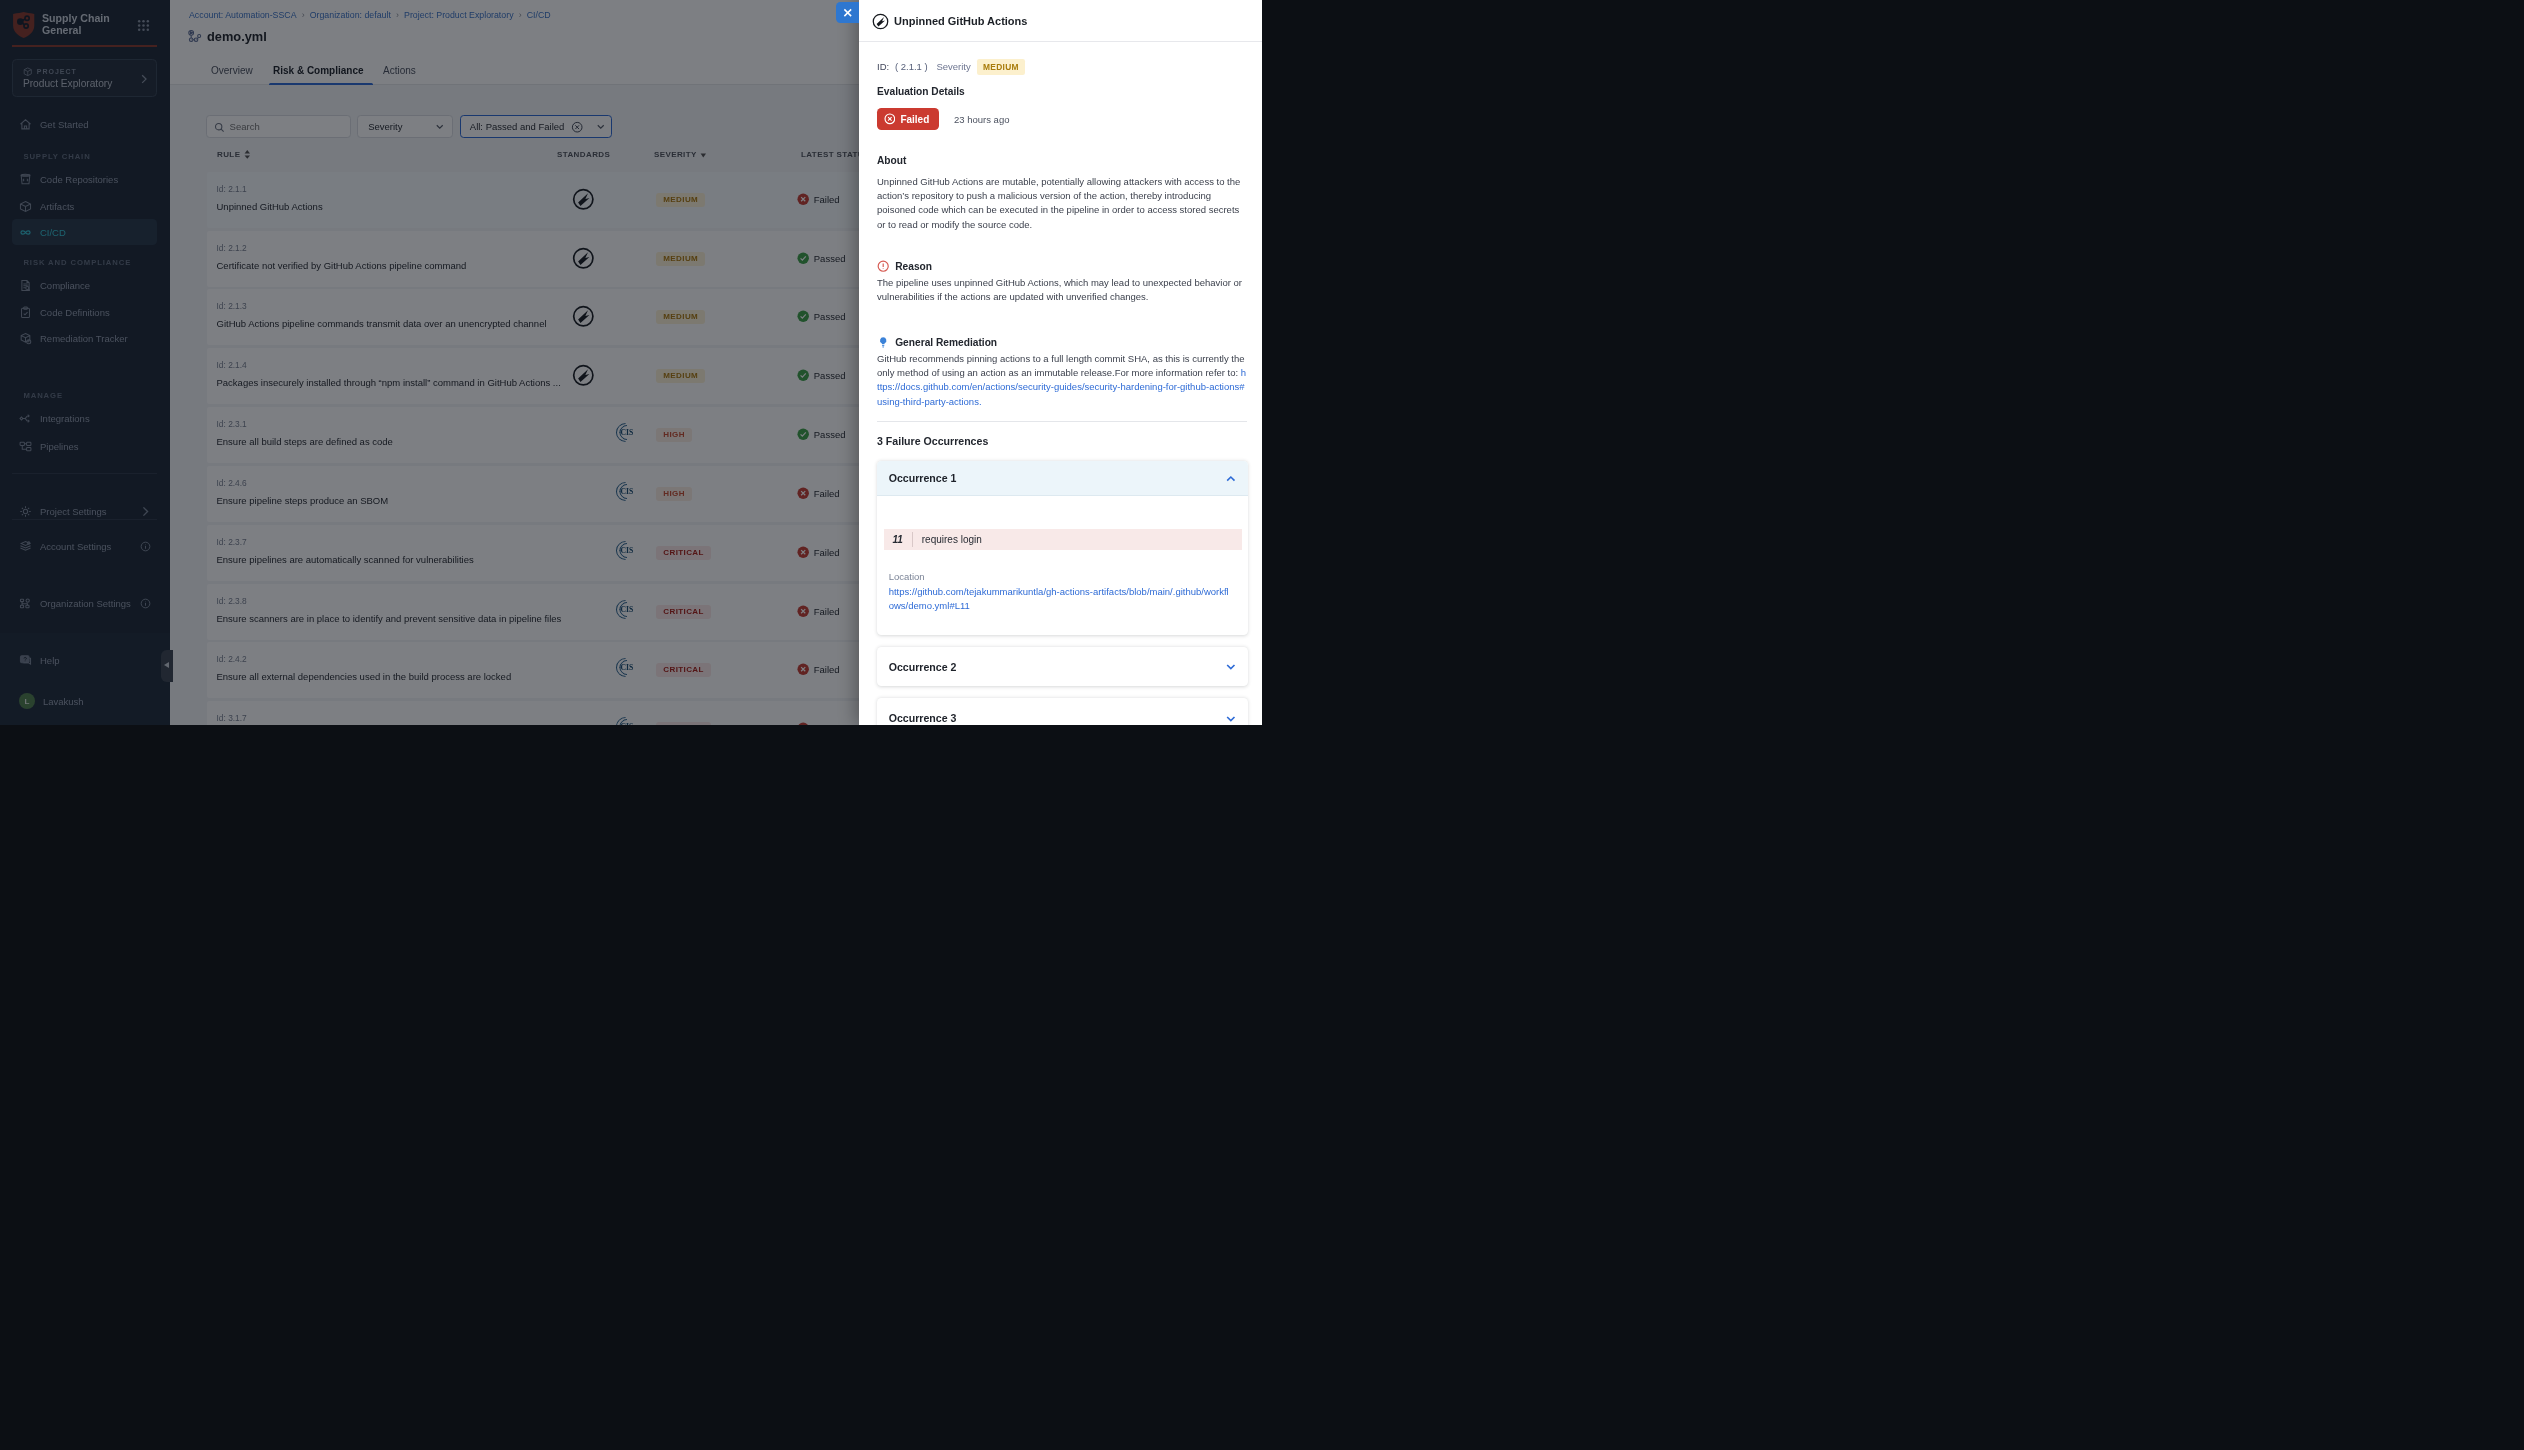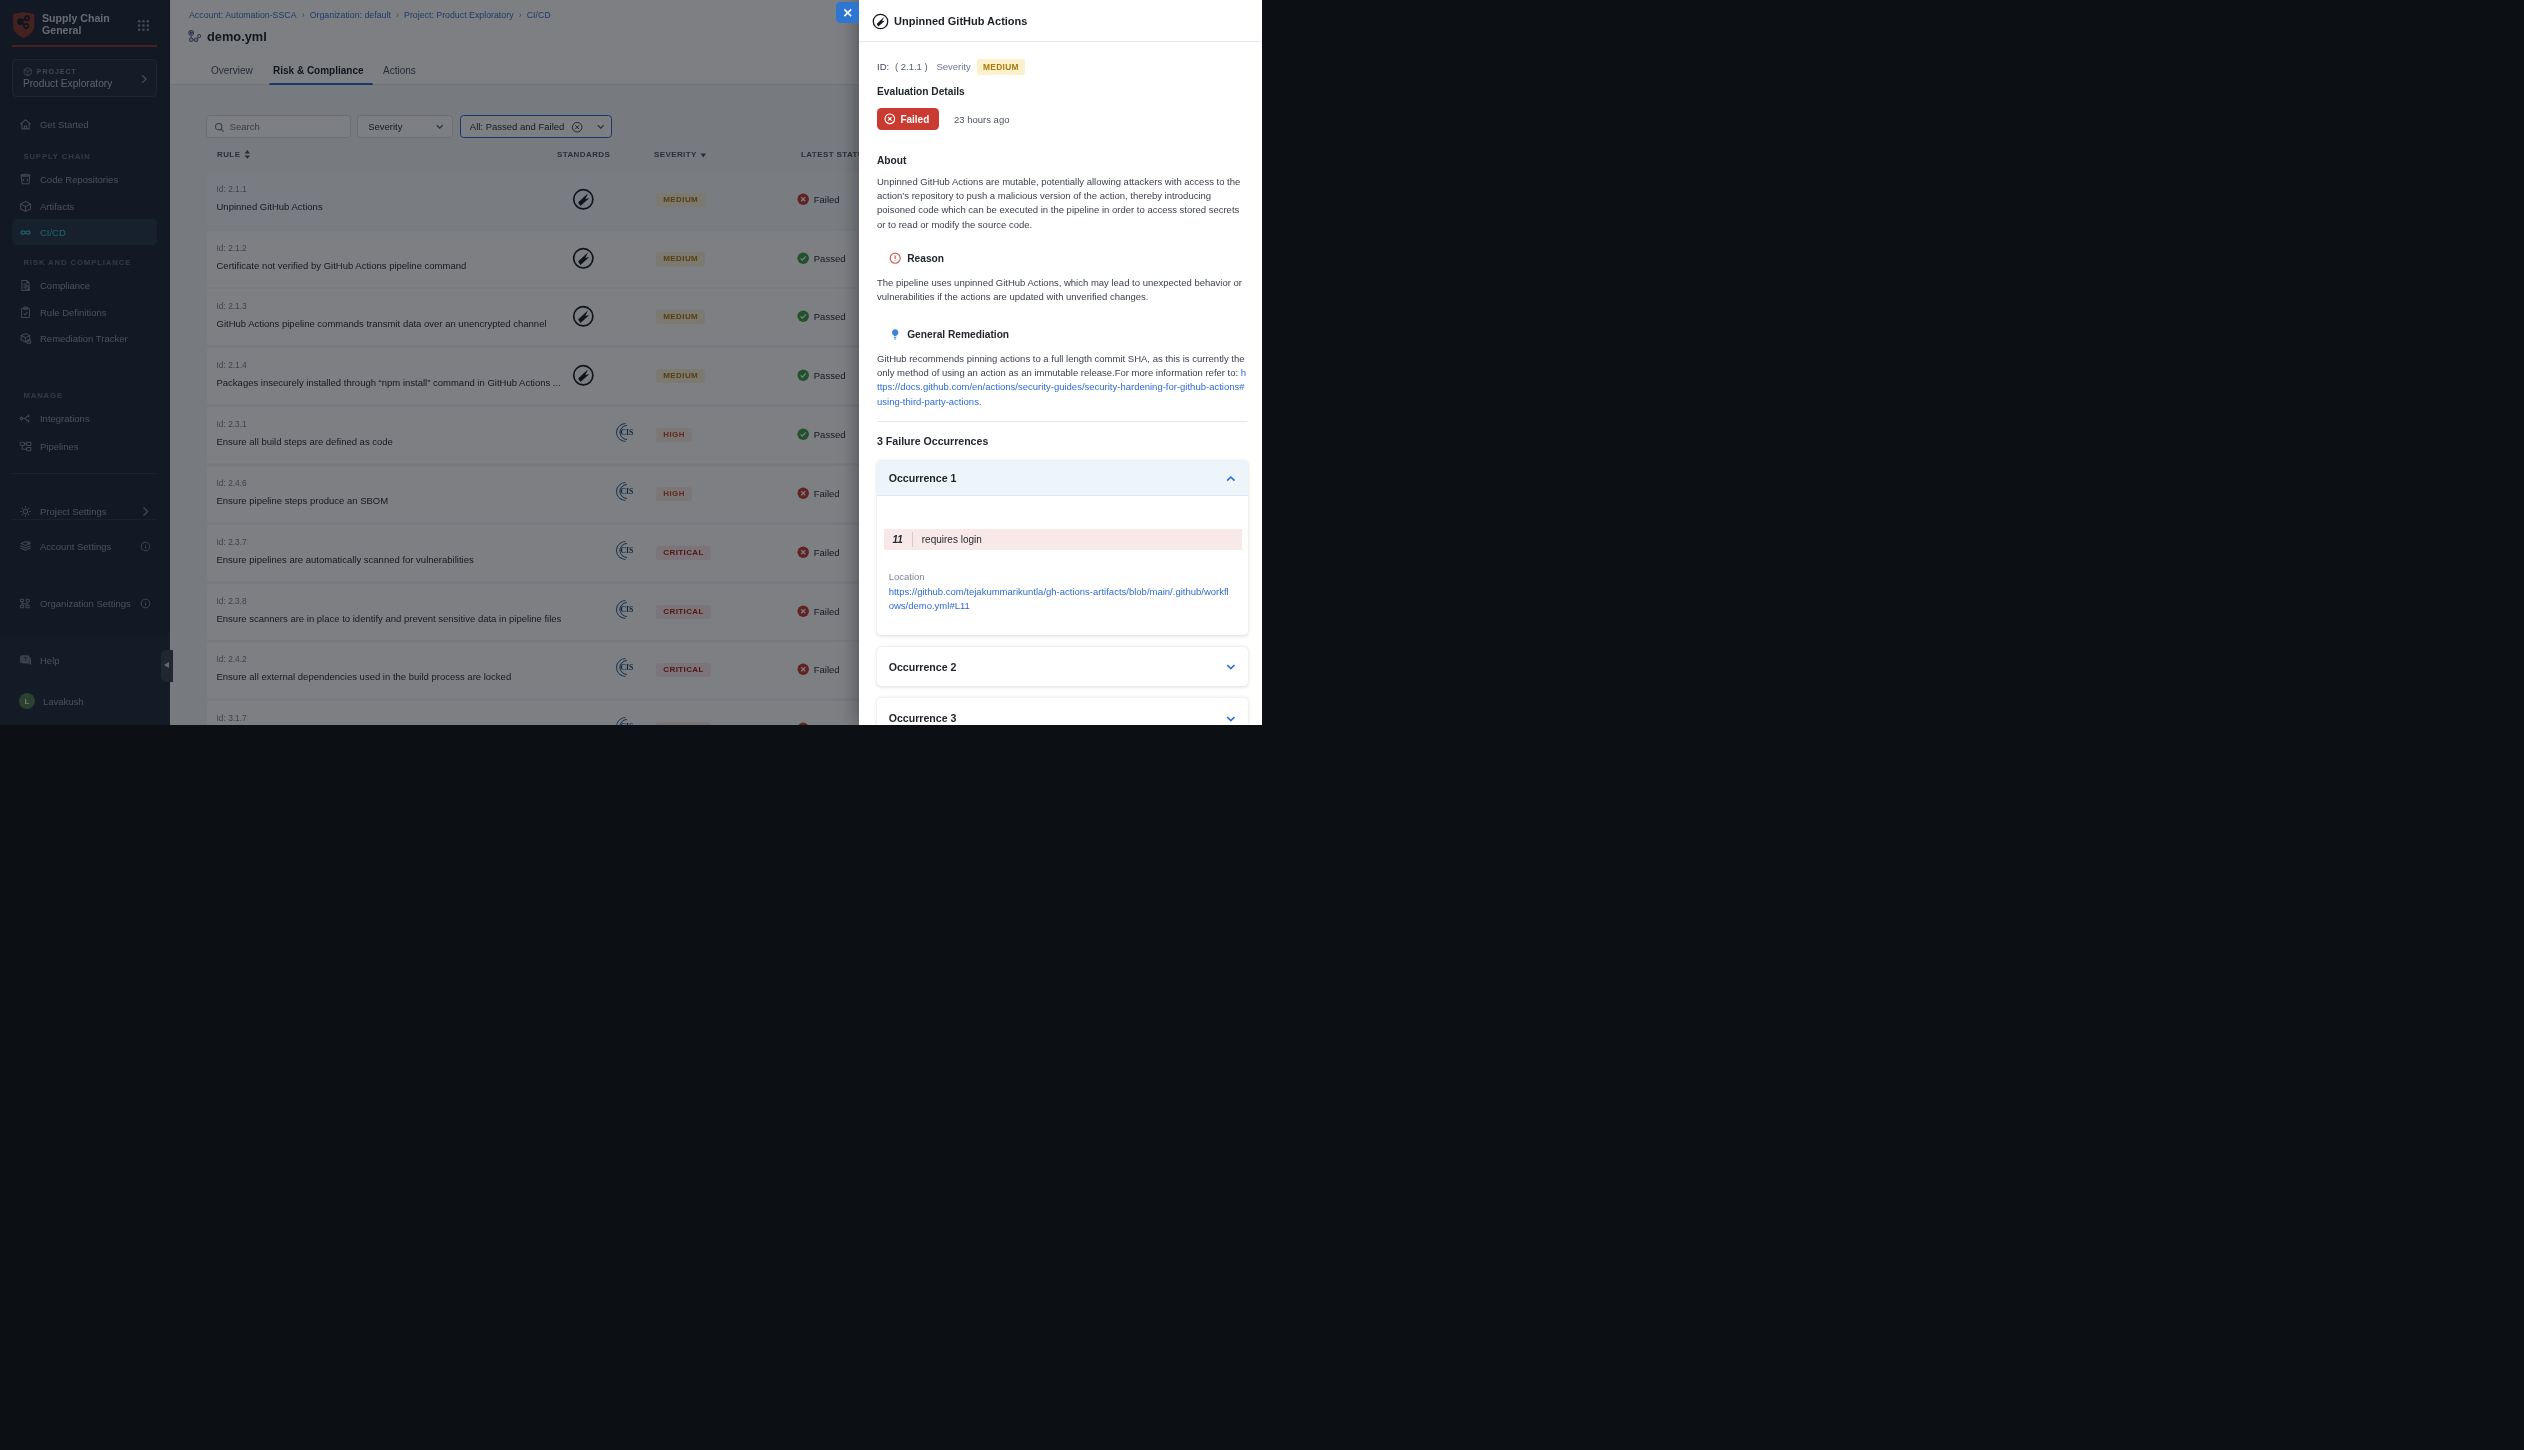--- a/index.html
+++ b/index.html
@@ -83,21 +83,21 @@
   .d-idrow { position:absolute; left:18px; top:59px; display:flex; align-items:center; gap:5.8px; font-size:9.5px; }
   .d-id-label { color:#41465a; }
   .d-id-val { color:#57607a; }
   .d-sev-label { color:#6d7590; margin-left:2.9px; }
   .d-sev-badge { background:#fcf0cd; color:#a87b0b; font-size:8.4px; font-weight:bold; letter-spacing:0.3px; padding:2.9px 6.6px; border-radius:2.2px; }
   .d-h { position:absolute; left:18px; font-size:10.2px; font-weight:bold; color:#22262e; }
   .failed-pill { position:absolute; left:18px; top:108px; height:22px; background:#cb3a30; border-radius:4.4px; display:flex; align-items:center; gap:5.1px; padding:0 9.5px 0 6.6px; color:#fff; font-size:10px; font-weight:bold; }
   .failed-pill svg { width:11.7px; height:11.7px; }
   .d-time { position:absolute; left:95px; top:114px; font-size:9.5px; color:#4c5260; }
   .d-p { position:absolute; left:18px; width:370px; font-size:9.5px; line-height:14.2px; color:#3a3f4b; }
-  .d-ico-h { position:absolute; left:30px; display:flex; align-items:center; gap:5.8px; font-size:10.2px; font-weight:bold; color:#22262e; }
+  .d-ico-h { position:absolute; left:18px; display:flex; align-items:center; gap:5.8px; font-size:10.2px; font-weight:bold; color:#22262e;margin-top:8px; }
   .d-ico-h svg { width:12.4px; height:12.4px; }
   .d-link { color:#2e6bd6; text-decoration:none; cursor:pointer; word-break:break-all; }
   .d-div2 { position:absolute; left:18px; top:421px; width:370px; height:0.7px; background:#e4e6ea; }
   .occ-card { position:absolute; left:18px; width:371px; background:#fff; border-radius:4.4px; box-shadow:0 0.7px 3.7px rgba(31,37,46,.18); }
   .occ-head { position:relative; height:35px; display:flex; align-items:center; cursor:pointer; border-radius:4.4px; }
   .occ-head.open { background:#ecf5fa; border-bottom:0.7px solid #dde9f0; border-radius:4.4px 4.4px 0 0; }
   .occ-title { margin-left:11.7px; font-size:10.6px; font-weight:bold; color:#1d2129; }
   .occ-chev { position:absolute; right:11.7px; top:11.7px; width:11.7px; height:11.7px; color:#2e6bd6; }
   .ev-label { position:absolute; left:11.7px; top:51px; font-size:9.5px; color:#7b8497;margin-top:22px; }
   .ev-row { position:absolute; left:6.6px; top:68px; width:358px; height:21px; background:#f8e9e8; display:flex; align-items:center; }
@@ -193,21 +193,21 @@
           <path d="M13 14 L15 16"></path>
         </svg>
       <span class="nlabel">Compliance</span>
     </div>
     <div class="nav-item" style="top:299px">
       <svg class="nico" viewBox="0 0 18 18" fill="none" stroke="currentColor" stroke-width="1.4">
           <rect x="3.5" y="3" width="11" height="13" rx="1.5"></rect>
           <rect x="6.5" y="1.5" width="5" height="3" rx="1"></rect>
           <path d="M6.5 10.5 L8.3 12.3 L11.8 8.5"></path>
         </svg>
-      <span class="nlabel">Rule Definitions</span>
+      <span class="nlabel">Code Definitions</span>
     </div>
     <div class="nav-item" style="top:325px">
       <svg class="nico" viewBox="0 0 18 18" fill="none" stroke="currentColor" stroke-width="1.4">
           <path d="M9 2 L15 5 V11 L9 14 L3 11 V5 Z M3 5 L9 8 L15 5 M9 8 V14"></path>
           <circle cx="13.5" cy="13.5" r="2.8"></circle>
           <path d="M12.5 13.5 L14.5 13.5"></path>
         </svg>
       <span class="nlabel">Remediation Tracker</span>
     </div>
 

